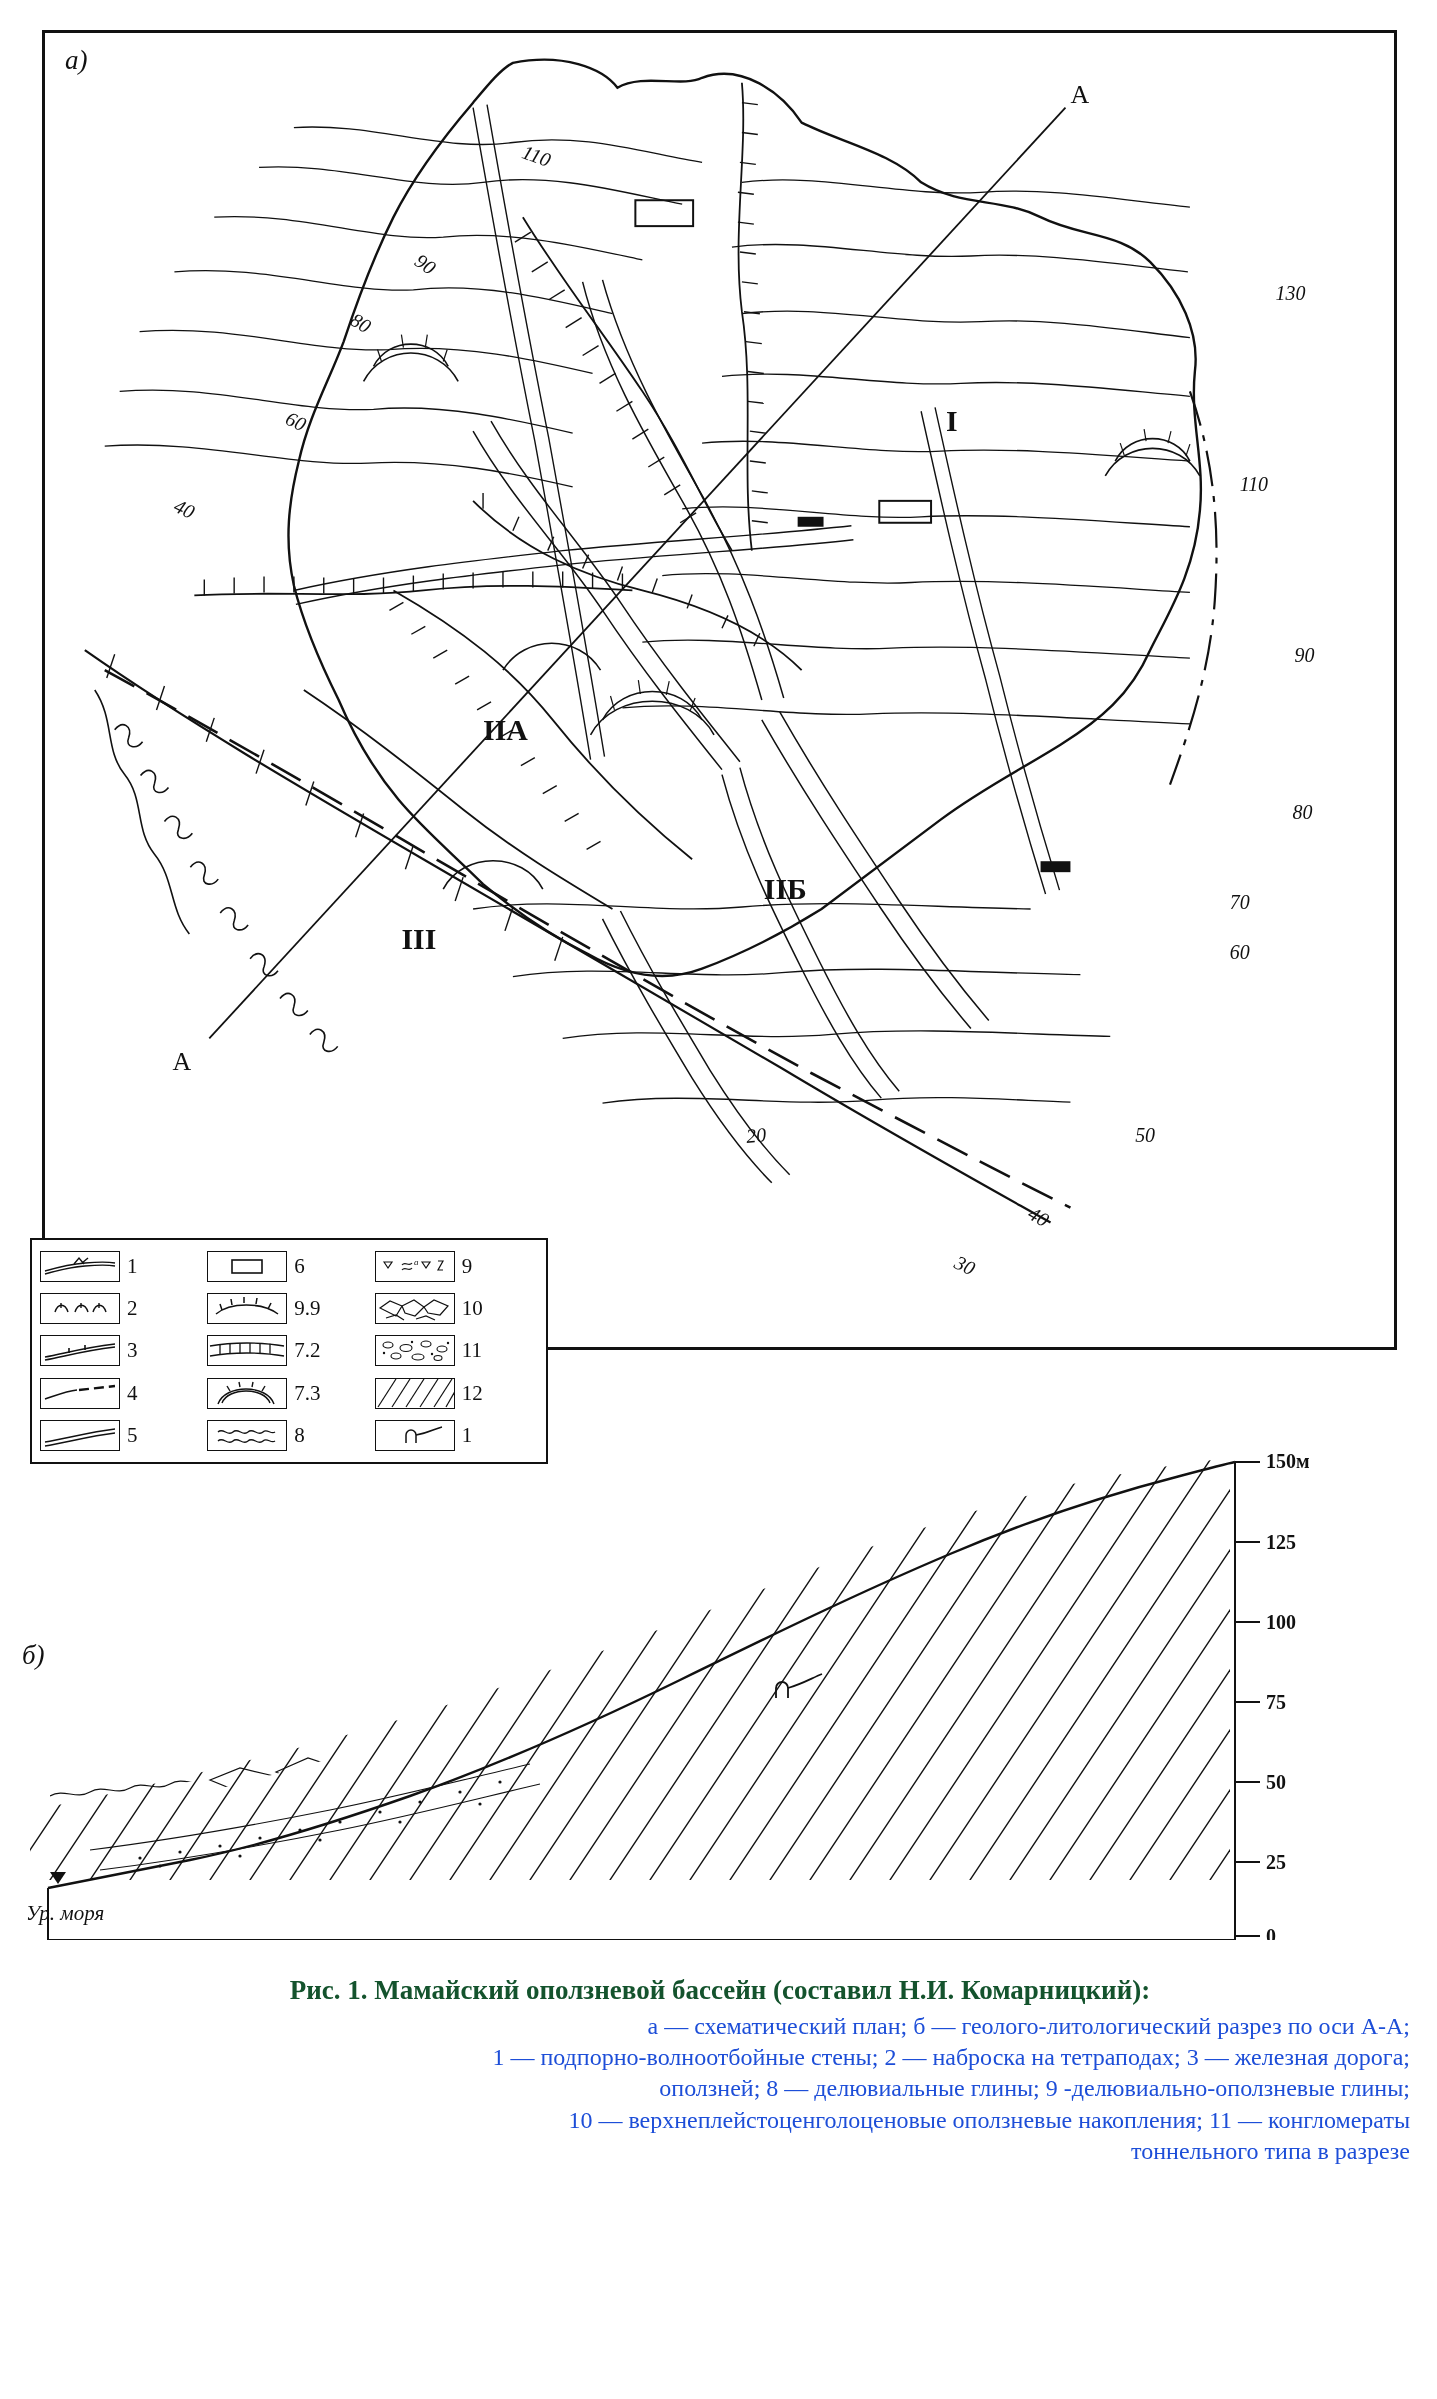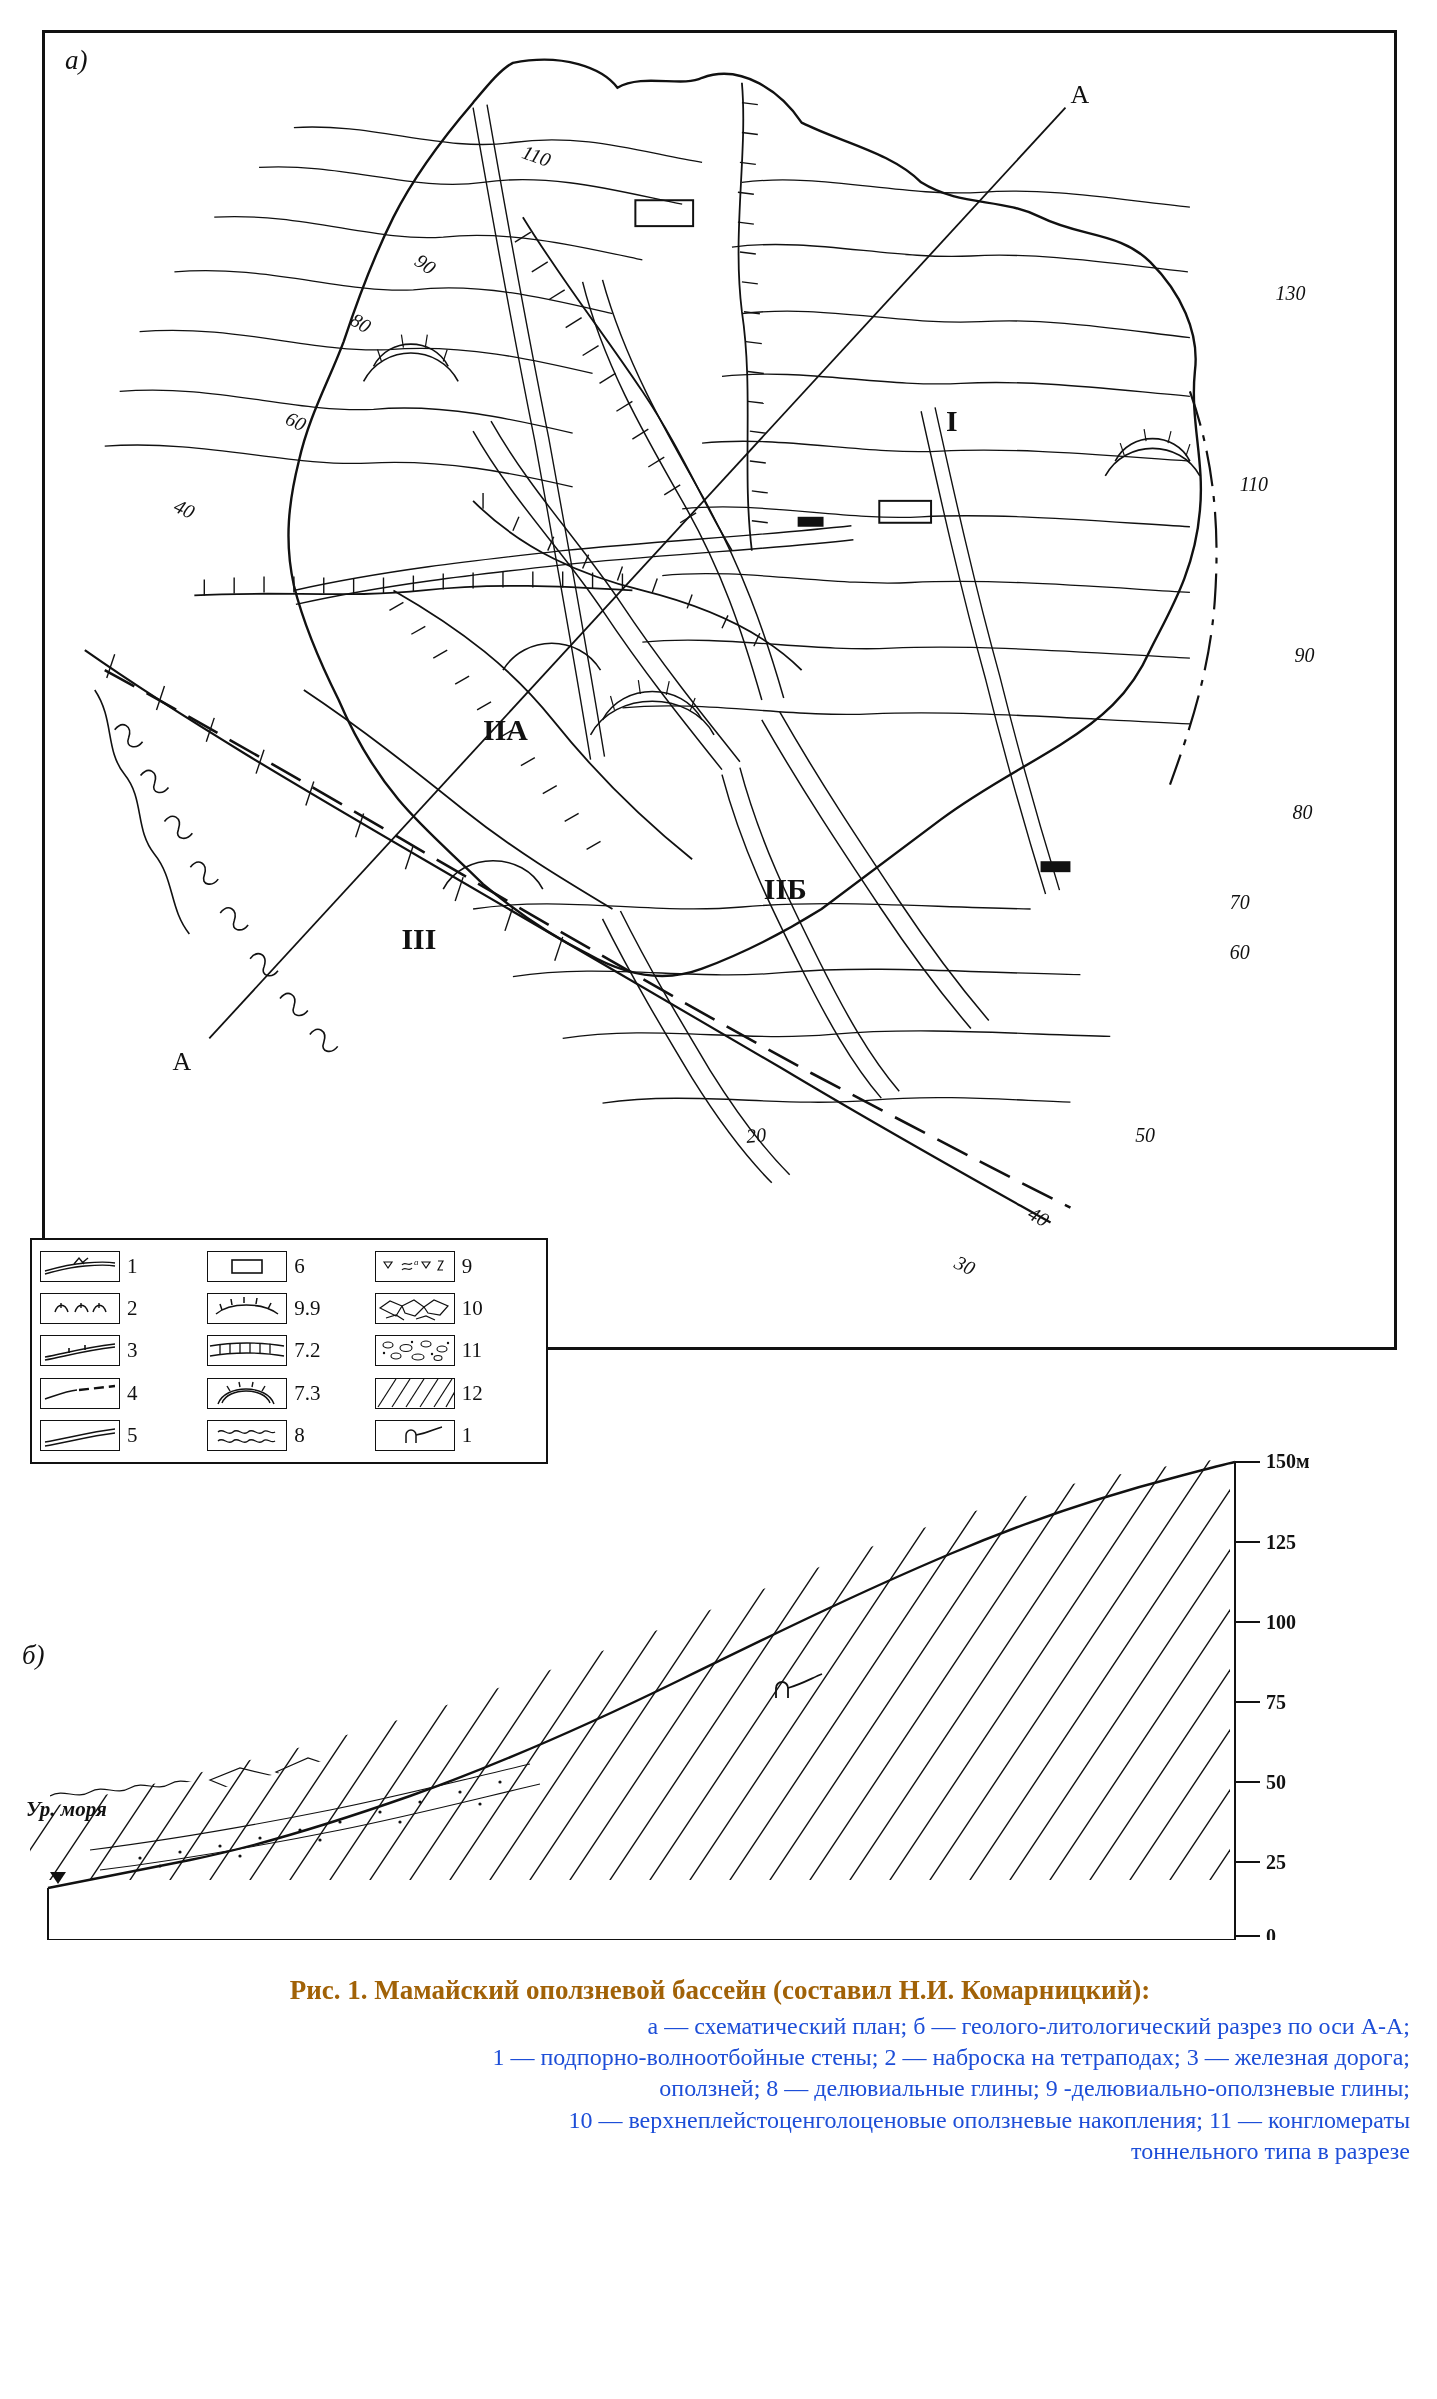--- a/index.html
+++ b/index.html
@@ -106,36 +106,36 @@
     top: 1975px;
     width: 1380px;
     text-align: center;
     color: #1f4a33;
     font-family: "Liberation Serif", serif;
   }
   .caption-title {
     font-size: 27px;
     font-weight: bold;
     margin-bottom: 5px;
-    color: #a16207;
+    color: #14532d;
     text-align: center;
   }
   .caption-line {
     font-size: 24px;
     line-height: 1.30;
     color: #1d4ed8;
     text-align: right;
   }
 
   .sea-label {
     position: absolute;
     left: 26px;
-    top: 1797px;
+    top: 1901px;
     font-style: italic;
-    font-weight: bold;
+    font-weight: normal;
     font-size: 21px;
     font-family: "Liberation Serif", serif;
     color: #111;
   }
 </style>
 </head>
 <body>
 
 <div class="page">
 

